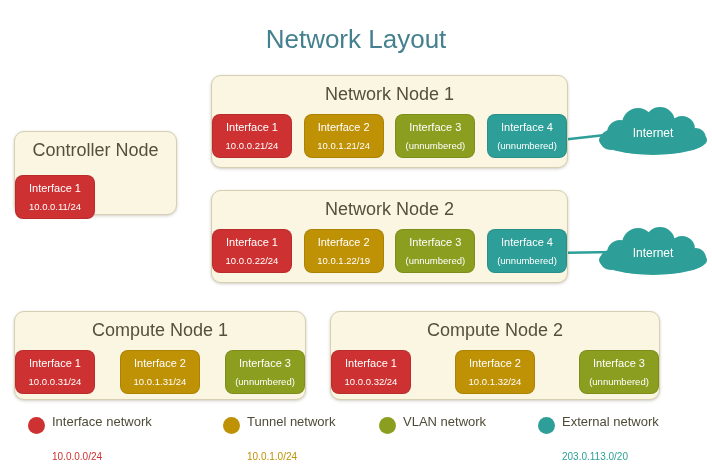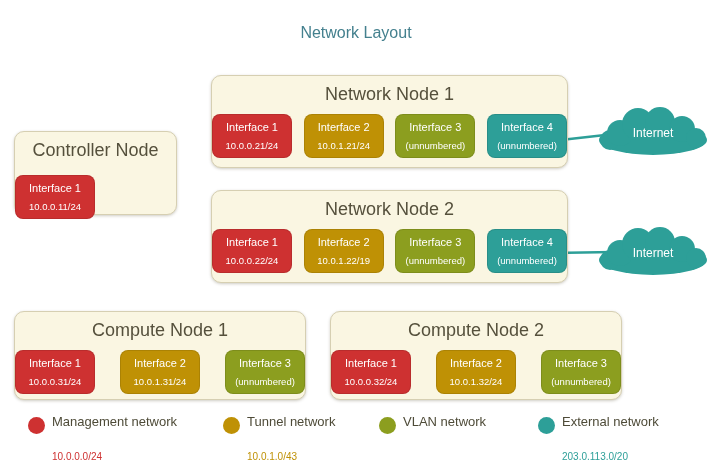--- a/index.html
+++ b/index.html
@@ -1,21 +1,21 @@
 <!DOCTYPE html>
 <html style="--c-management: #ce3131; --c-tunnel: #bf9105; --c-vlan: #8c9e1f; --c-external: #2d9f98;"><head>
 <meta charset="utf-8">
 <style>
   * { margin:0; padding:0; box-sizing:border-box; }
   body { background:#ffffff; font-family:"Liberation Sans", sans-serif; }
   .canvas { position:relative; width:712px; height:474px; background:#ffffff; overflow:hidden; }
 
   .diagram-title {
     position:absolute; top:24px; left:0; width:100%;
-    text-align:center; font-size:16px; color:#44808e;
+    text-align:center; font-size:26px; color:#44808e;
   }
 
   .overlay { position:absolute; left:0; top:0; pointer-events:none; }
   .cloud { fill:var(--c-external,#2d9f98); }
   .ext-line { stroke:var(--c-external,#2d9f98); stroke-width:2.5; }
 
   .internet-label {
     position:absolute; width:100px; text-align:center;
     color:#ffffff; font-size:12px;
   }
@@ -35,21 +35,21 @@
     width:80px; border-radius:8px; color:#ffffff; text-align:center;
     padding:7px 2px; box-shadow:inset 0 0 0 1px rgba(0,0,0,0.1);
   }
   .chip-label { font-size:11px; line-height:13px; }
   .chip-value { font-size:9.5px; line-height:11px; margin-top:6px; }
 
   .node-controller { left:14px;  top:131px; width:163px; height:84px; }
   .node-network1   { left:211px; top:75px;  width:357px; height:93px; }
   .node-network2   { left:211px; top:190px; width:357px; height:93px; }
   .node-compute1   { left:14px;  top:311px; width:292px; height:89px; }
-  .node-compute2   { left:330px; top:311px; width:292px; height:89px; }
+  .node-compute2   { left:330px; top:311px; width:330px; height:89px; }
 
   .bg-management { background:var(--c-management,#ce3131); }
   .bg-tunnel     { background:var(--c-tunnel,#bf9105); }
   .bg-vlan       { background:var(--c-vlan,#8c9e1f); }
   .bg-external   { background:var(--c-external,#2d9f98); }
   .tx-management { color:var(--c-management,#ce3131); }
   .tx-tunnel     { color:var(--c-tunnel,#bf9105); }
   .tx-vlan       { color:var(--c-vlan,#8c9e1f); }
   .tx-external   { color:var(--c-external,#2d9f98); }
 
@@ -173,29 +173,29 @@
       <div class="chip bg-vlan">
         <div class="chip-label">Interface 3</div>
         <div class="chip-value">(unnumbered)</div>
       </div>
     </div>
   </div>
 
   <div class="legend-item" style="left:28px;">
     <span class="dot bg-management"></span>
     <span class="legend-texts">
-      <span class="legend-label">Management network</span>
+      <span class="legend-label">Interface network</span>
       <span class="legend-value tx-management">10.0.0.0/24</span>
     </span>
   </div>
   <div class="legend-item" style="left:223px;">
     <span class="dot bg-tunnel"></span>
     <span class="legend-texts">
       <span class="legend-label">Tunnel network</span>
-      <span class="legend-value tx-tunnel">10.0.1.0/43</span>
+      <span class="legend-value tx-tunnel">10.0.1.0/24</span>
     </span>
   </div>
   <div class="legend-item" style="left:379px;">
     <span class="dot bg-vlan"></span>
     <span class="legend-texts">
       <span class="legend-label">VLAN network</span>
       <span class="legend-value tx-vlan"></span>
     </span>
   </div>
   <div class="legend-item" style="left:538px;">

